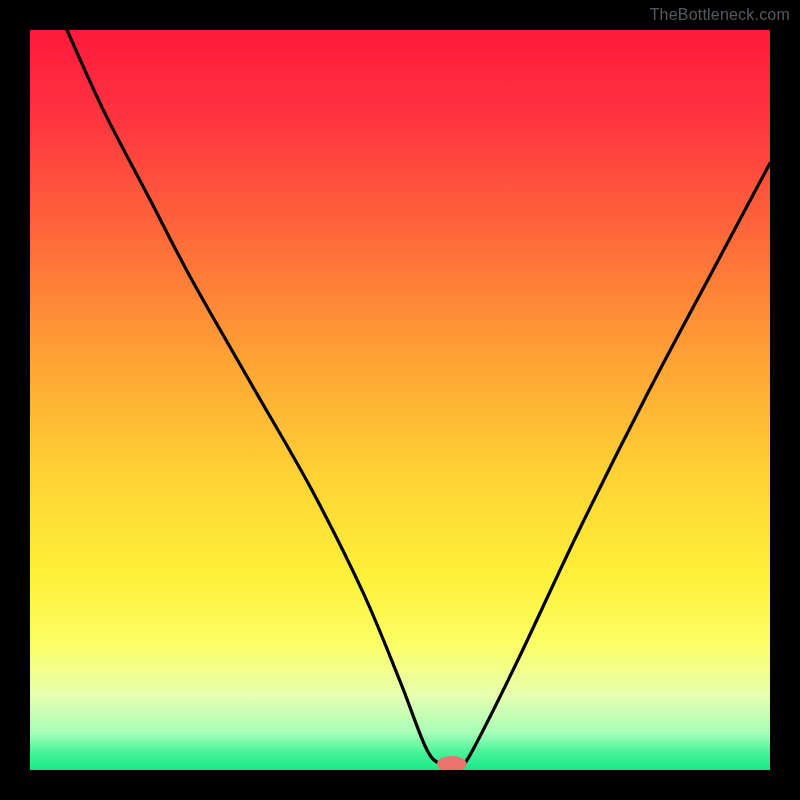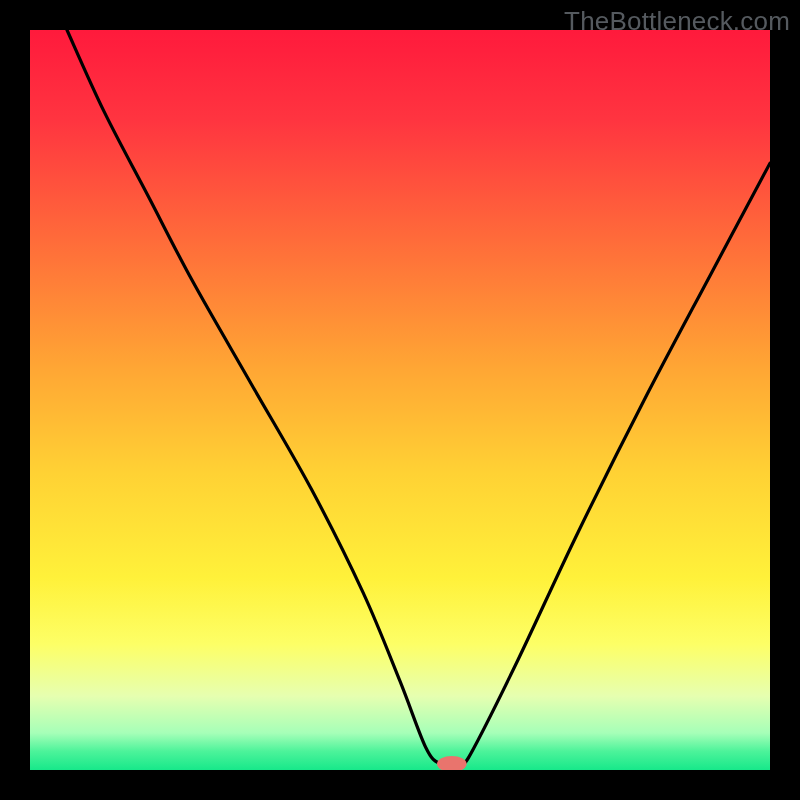--- a/index.html
+++ b/index.html
@@ -23,21 +23,21 @@
     top: 30px;
     width: 740px;
     height: 740px;
     overflow: hidden;
   }
   .watermark {
     position: absolute;
     top: 6px;
     right: 10px;
     color: #555a5f;
-    font-size: 26px;
+    font-size: 16px;
     font-weight: 500;
     letter-spacing: 0.2px;
     z-index: 10;
   }
   svg { display: block; }
 </style>
 </head>
 <body>
 
 <div class="frame">

